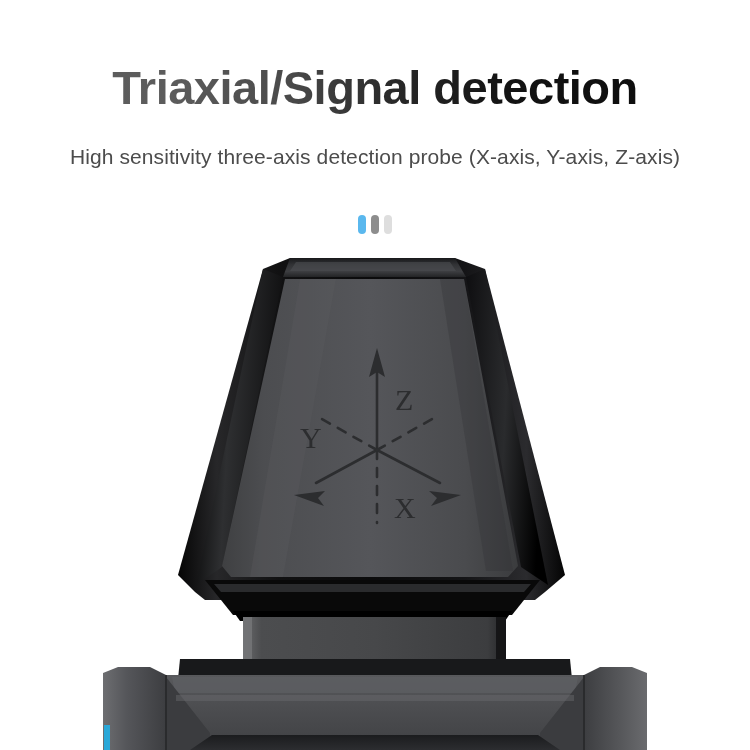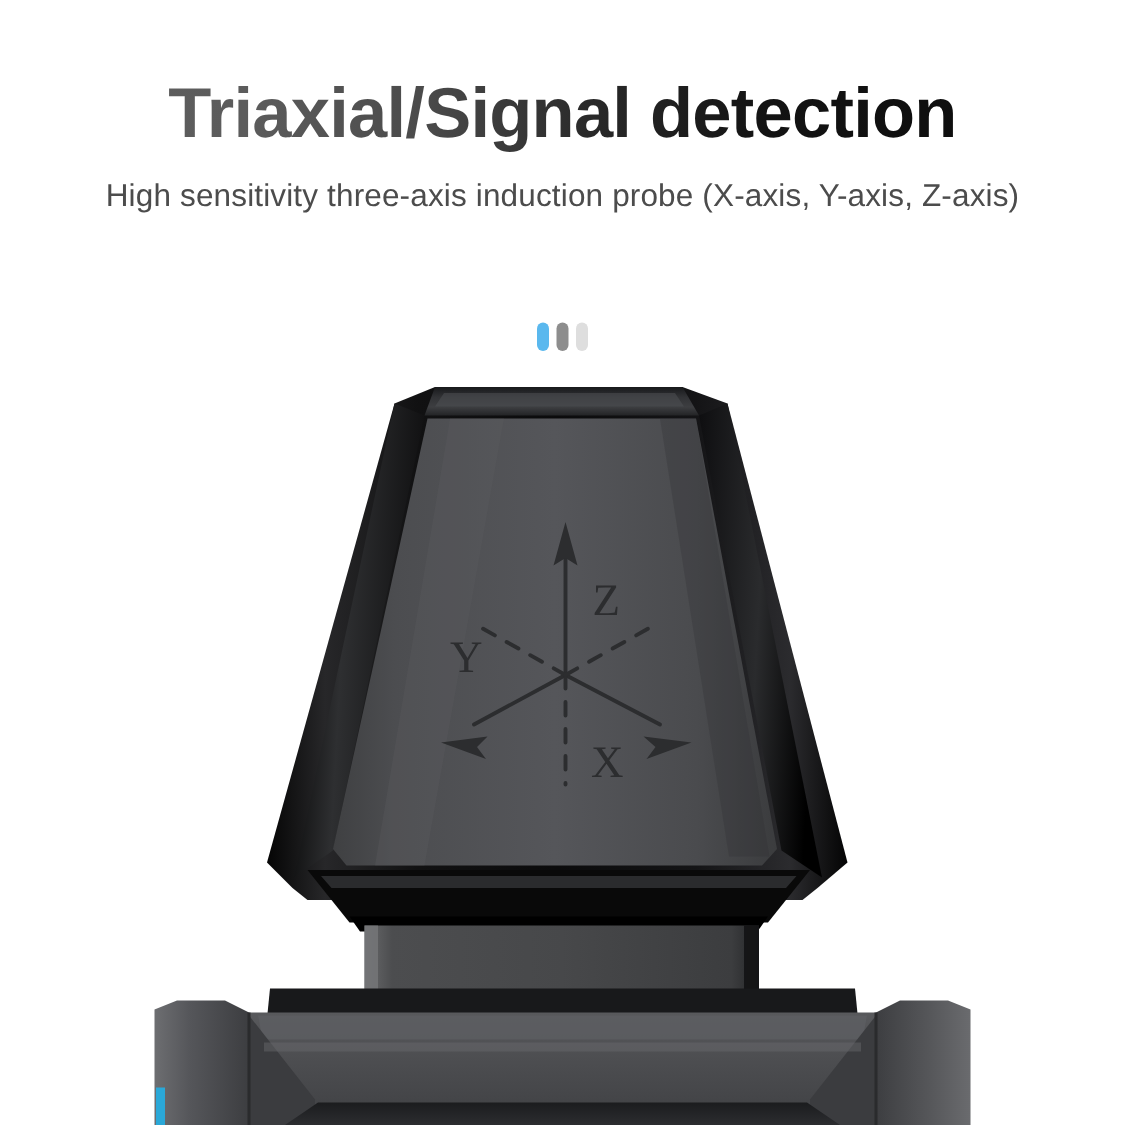--- a/index.html
+++ b/index.html
@@ -23,21 +23,21 @@
   
   .header {
     position: absolute;
     top: 0;
     left: 0;
     width: 750px;
     text-align: center;
   }
 
   .page-title {
-    margin: 0;
+    margin: 13px;
     padding-top: 47px;
     font-size: 47px;
     font-weight: 700;
     letter-spacing: -0.5px;
     line-height: 1.18;
     background-image: linear-gradient(90deg,
         #5e5e5e 0%,
         #5c5c5c 22%,
         #4a4a4a 38%,
         #2a2a2a 52%,
@@ -91,21 +91,21 @@
     height: 495px;
   }
 </style>
 </head>
 <body>
 
 <div id="page">
 
   <div class="header">
     <h1 class="page-title">Triaxial/Signal detection</h1>
-    <p class="page-subtitle">High sensitivity three-axis induction probe (X-axis, Y-axis, Z-axis)</p>
+    <p class="page-subtitle">High sensitivity three-axis detection probe (X-axis, Y-axis, Z-axis)</p>
   </div>
 
   <div class="bars">
     <span class="bar bar-1"></span>
     <span class="bar bar-2"></span>
     <span class="bar bar-3"></span>
   </div>
 
   <div class="product">
     <svg viewBox="0 0 750 495" xmlns="http://www.w3.org/2000/svg">

